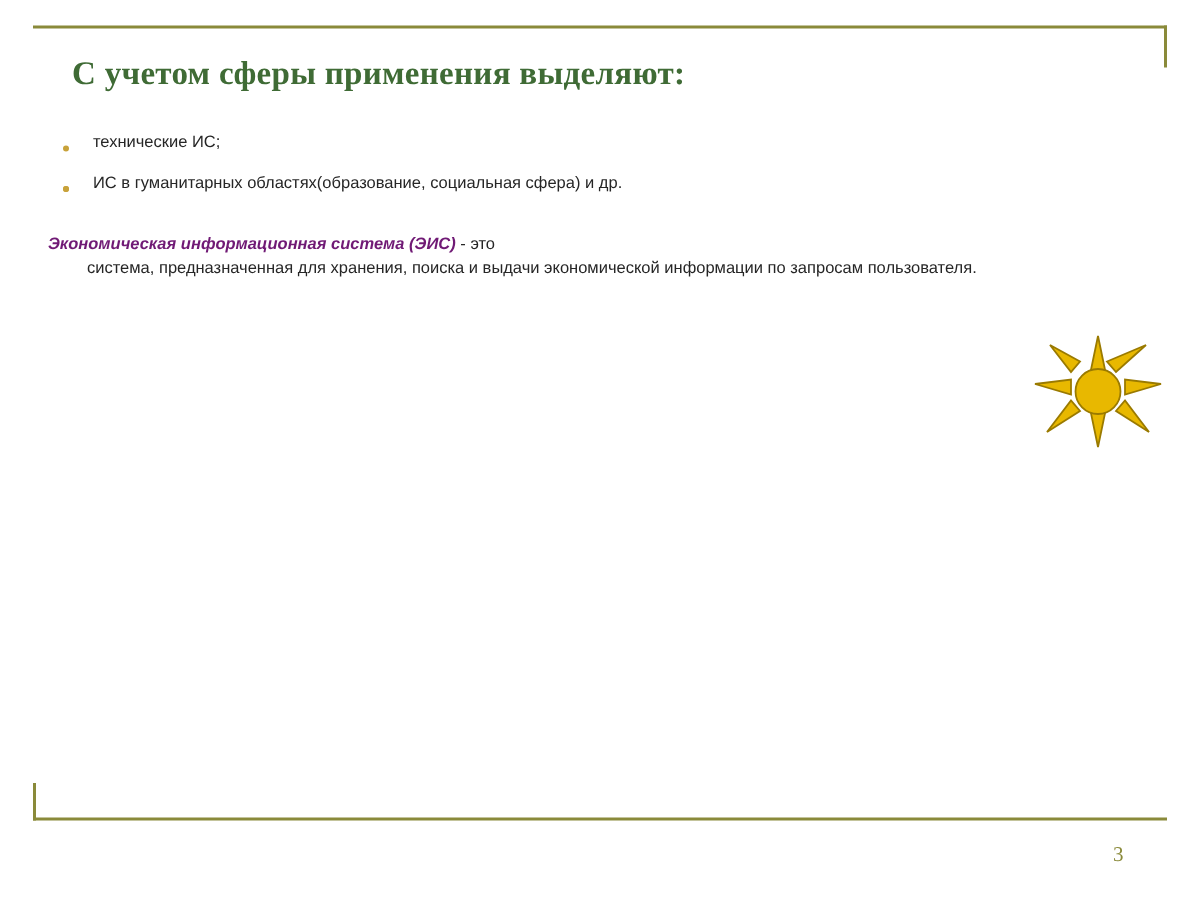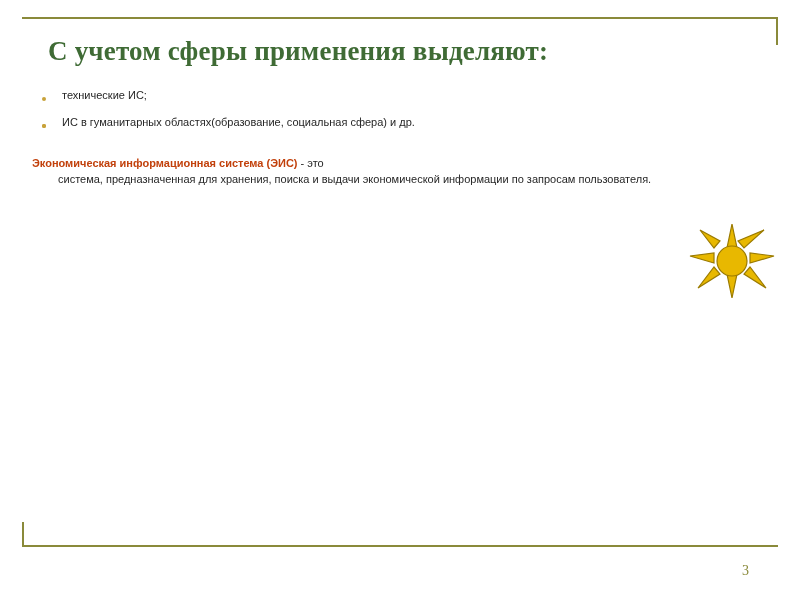--- a/index.html
+++ b/index.html
@@ -54,21 +54,21 @@
     background: #8a8a3a;
   }
 
   .title {
     position: absolute;
     left: 48px;
     top: 36px;
     width: 700px;
     font-family: "Liberation Serif", serif;
     font-weight: bold;
-    font-size: 27px;
+    font-size: 22px;
     color: #3f6b35;
     letter-spacing: 0.2px;
     white-space: nowrap;
   }
 
   .body {
     position: absolute;
     left: 30px;
     top: 88px;
     width: 700px;
@@ -112,22 +112,23 @@
   }
   .para-block2 {
     margin-top: 28px;
     padding-left: 2px;
   }
   .para-block2 .cont {
     display: block;
     padding-left: 26px;
   }
   .red-bold {
-    color: #c2410c;
+    color: #701a75;
     font-weight: bold;
+    font-style: italic;
   }
 
   
   .sun {
     position: absolute;
     left: 688px;
     top: 222px;
     width: 88px;
     height: 78px;
   }

